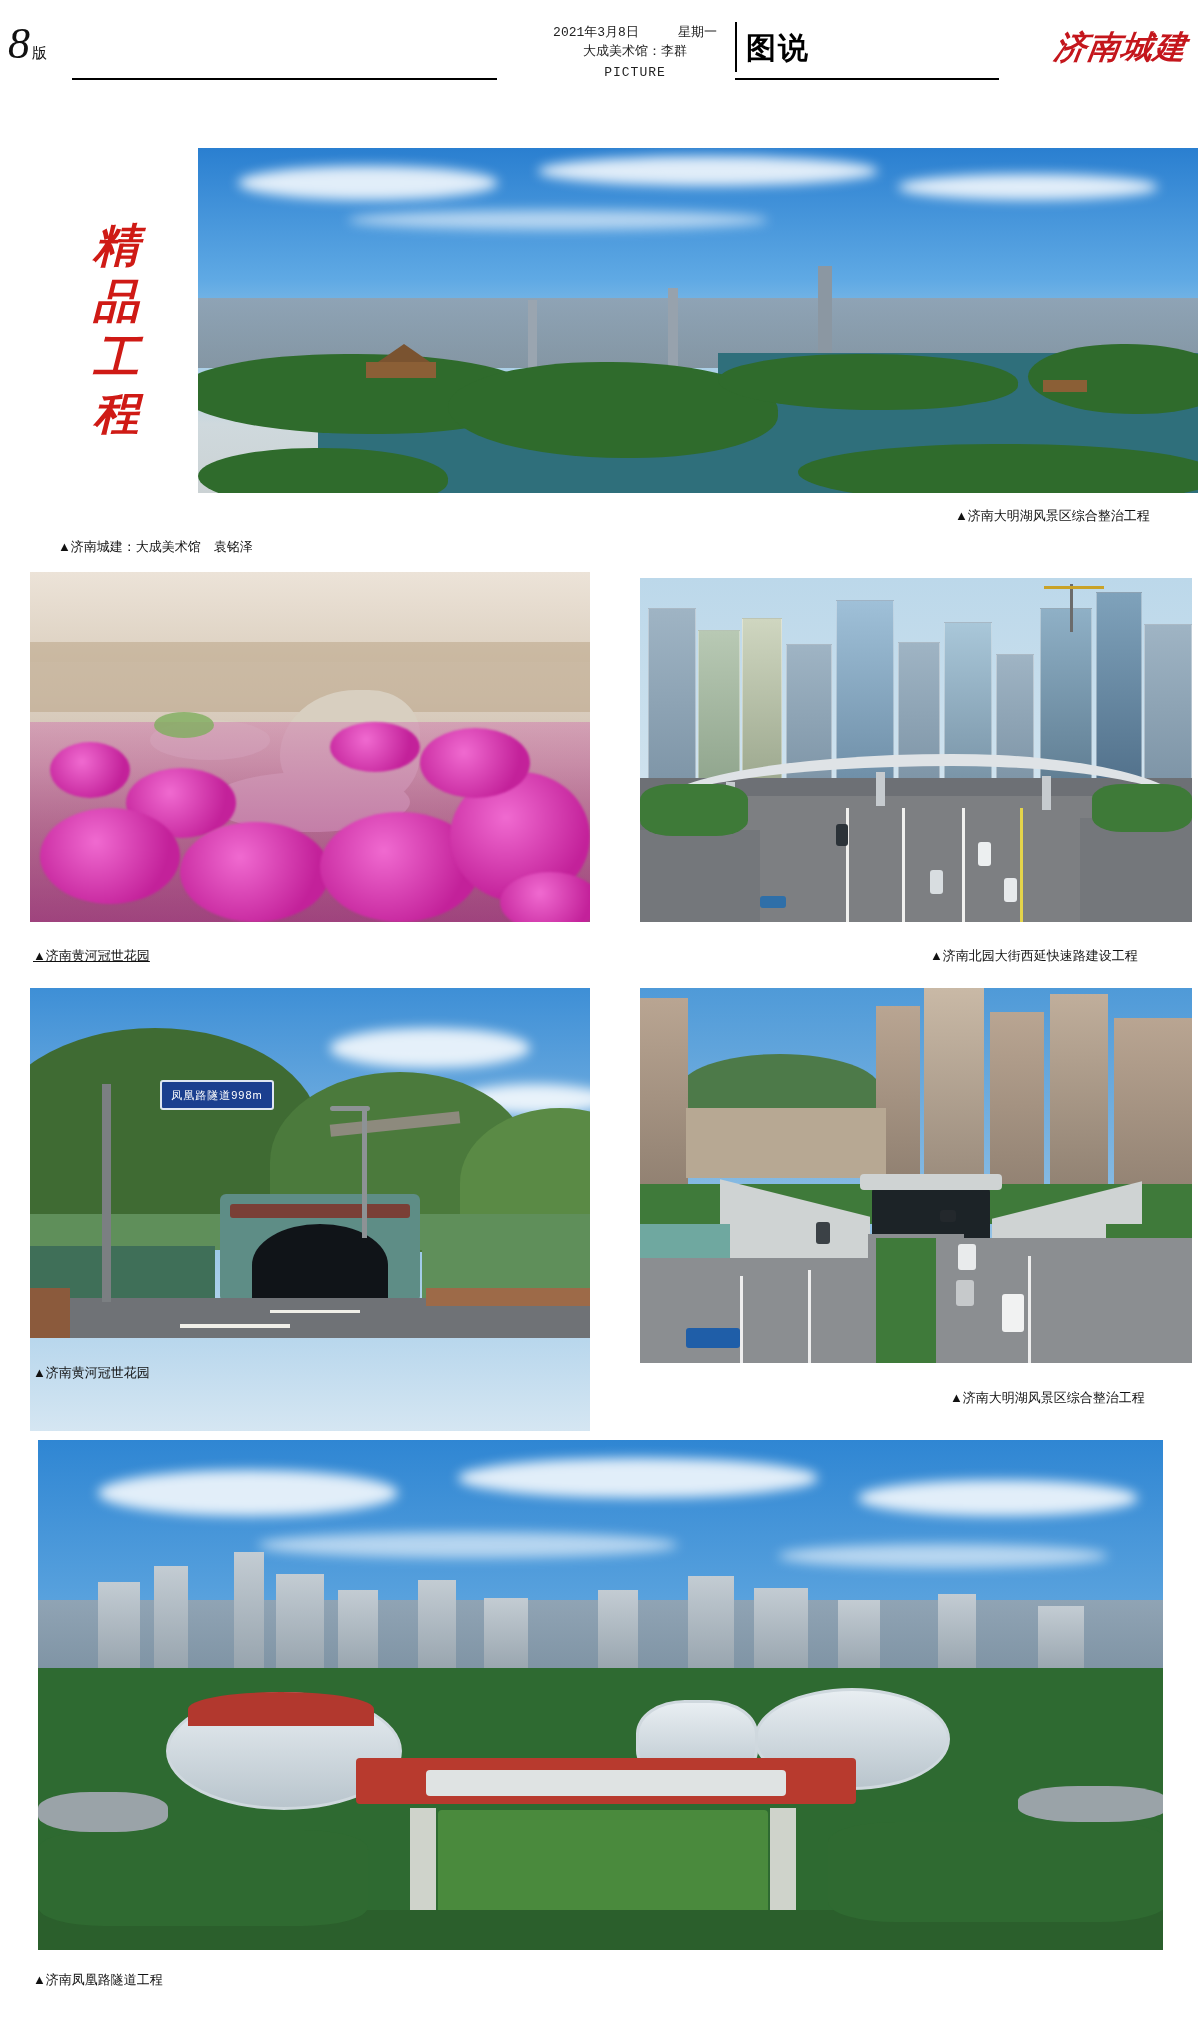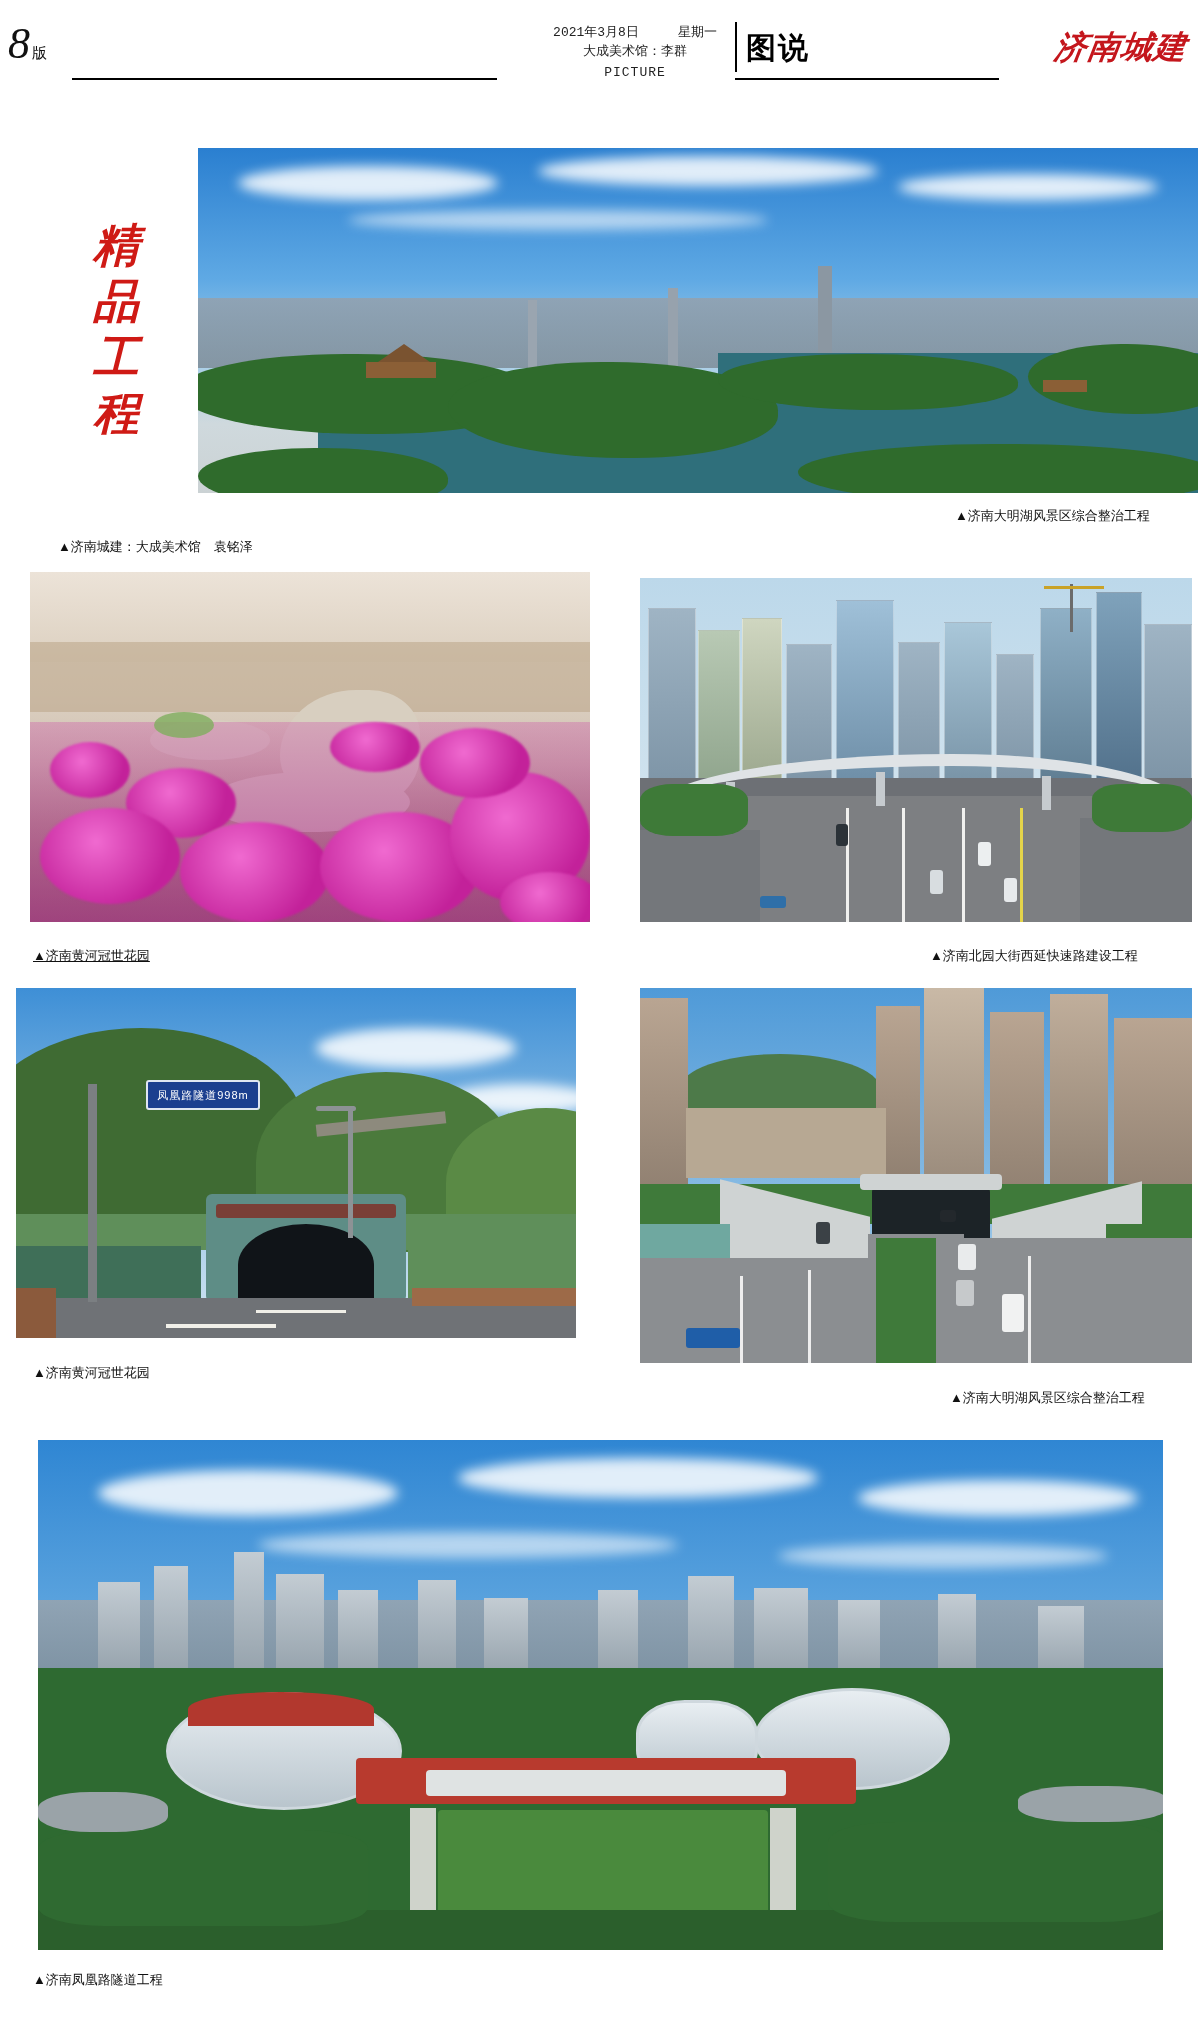--- a/index.html
+++ b/index.html
@@ -142,21 +142,21 @@
 
   
   #photo2 { left: 30px; top: 572px; width: 560px; height: 350px; }
   #cap2 { left: 33px; top: 948px; text-decoration: underline; }
 
   
   #photo3 { left: 640px; top: 578px; width: 552px; height: 344px; }
   #cap3 { left: 930px; top: 948px; }
 
   
-  #photo4 { left: 16px; top: 988px; width: 560px; height: 350px; }
+  #photo4 { left: 30px; top: 988px; width: 560px; height: 443px; }
   #cap4 { left: 33px; top: 1365px; }
 
   
   #photo5 { left: 640px; top: 988px; width: 552px; height: 375px; }
   #cap5 { left: 950px; top: 1390px; }
 
   
   #photo6 { left: 38px; top: 1440px; width: 1125px; height: 510px; }
   #cap6 { left: 33px; top: 1972px; }
 

